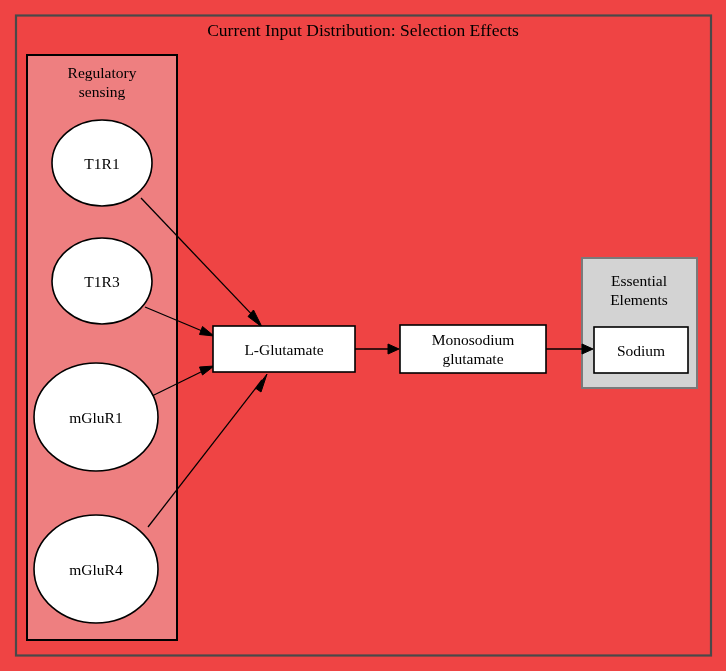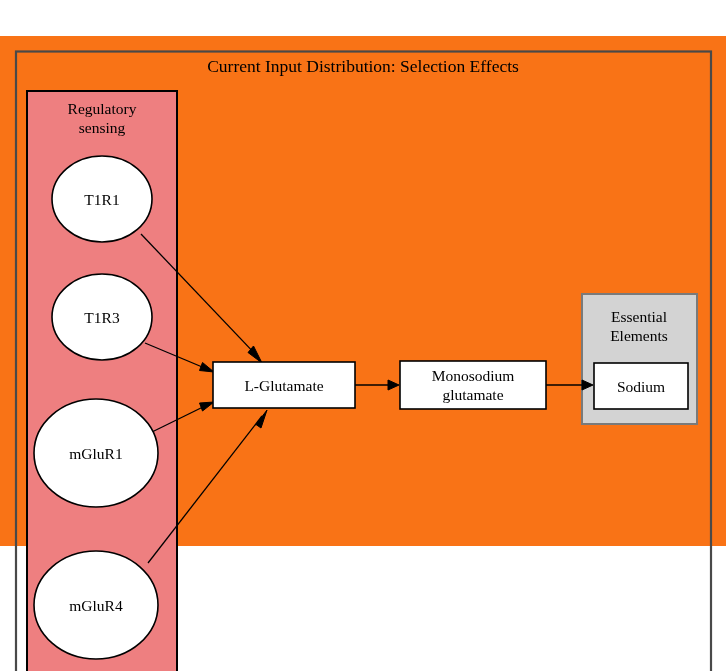--- a/index.html
+++ b/index.html
@@ -9,23 +9,22 @@
   }
   body {
     width: 726px;
     height: 671px;
     font-family: "Liberation Serif", "DejaVu Serif", serif;
     overflow: hidden;
   }
   #canvas {
     position: relative;
     width: 726px;
-    height: 510px;
-    background: #f97316;
-    margin-top: 36px;
+    height: 671px;
+    background: #ef4444;
   }
   #graph-svg {
     position: absolute;
     left: 0;
     top: 0;
     width: 726px;
     height: 671px;
   }
   .node-label,
   .cluster-label,

